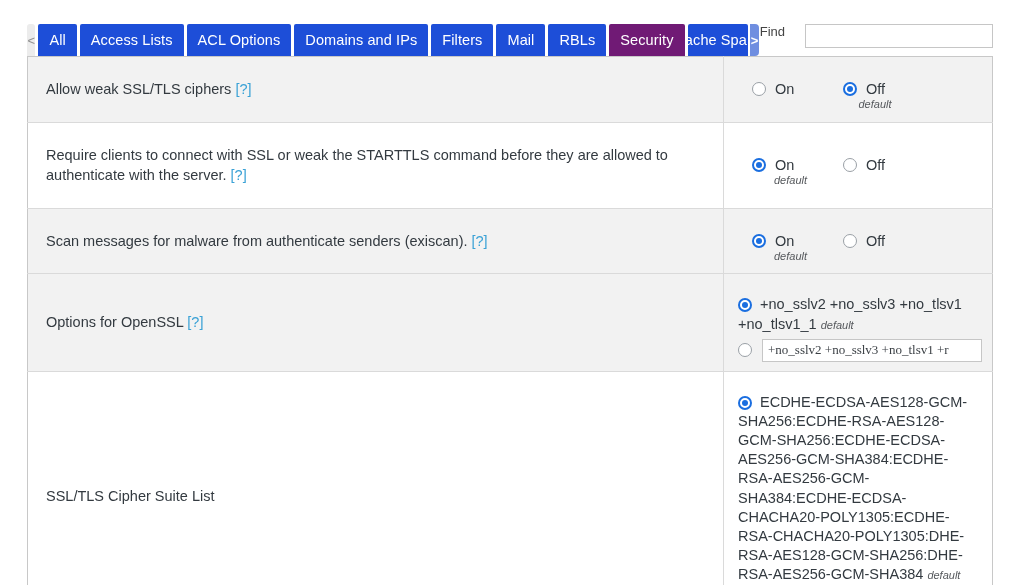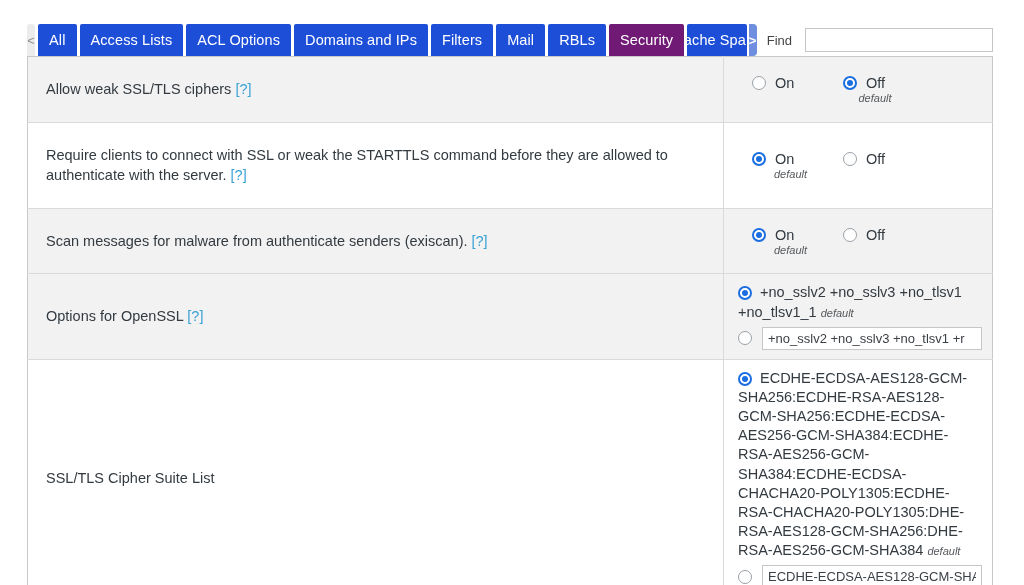--- a/index.html
+++ b/index.html
@@ -51,23 +51,23 @@
     border-radius: 2px 2px 0 0;
     margin-right: 3px;
     letter-spacing: 0.1px;
   }
   .tab.active { background: #701a75; }
   .tab.clipped {
     overflow: hidden;
     max-width: 96px;
   }
   .find-wrap {
-    display: flex; align-items: center;
-    margin-left: 10px;
-    gap: 13px;
+    display: flex; align-items: flex-start;
+    margin-left: 1px;
+    gap: 20px;
     flex: 1;
   }
   .find-label { font-size: 13px; color: #444; }
   .find-input {
     flex: 1;
     height: 24px;
     border: 1px solid #c6c6c6;
     background: #fff;
     font-size: 13px;
     font-family: "Liberation Sans", sans-serif;
@@ -90,21 +90,21 @@
   .cell-label {
     width: 696px;
     padding: 22px 18px;
     font-size: 14.5px;
     color: #333a40;
     line-height: 1.42;
     vertical-align: middle;
     border-right: 1px solid #dadada;
   }
   .cell-value {
-    padding: 9px 10px 9px 14px;
+    padding: 21px 10px 9px 14px;
     vertical-align: middle;
   }
   tr.shaded .cell-label, tr.shaded .cell-value { background: #f2f2f2; }
   tr.plain .cell-label, tr.plain .cell-value { background: #ffffff; }
 
   .help {
     color: #3ba2d6;
     cursor: pointer;
     font-size: 14.5px;
   }
@@ -175,21 +175,21 @@
     align-items: center;
     gap: 10px;
     margin-top: 5px;
   }
   .inputline input {
     flex: 1;
     height: 23px;
     border: 1px solid #c6c6c6;
     background: #fff;
     font-size: 13px;
-    font-family: Liberation Sans, sans-serif;
+    font-family: Liberation Serif, serif;
     padding: 0 5px;
     color: #3a3f44;
     outline: none;
     min-width: 0;
   }
   .cipher .optline { line-height: 1.32; }
 </style>
 </head>
 <body>
 

